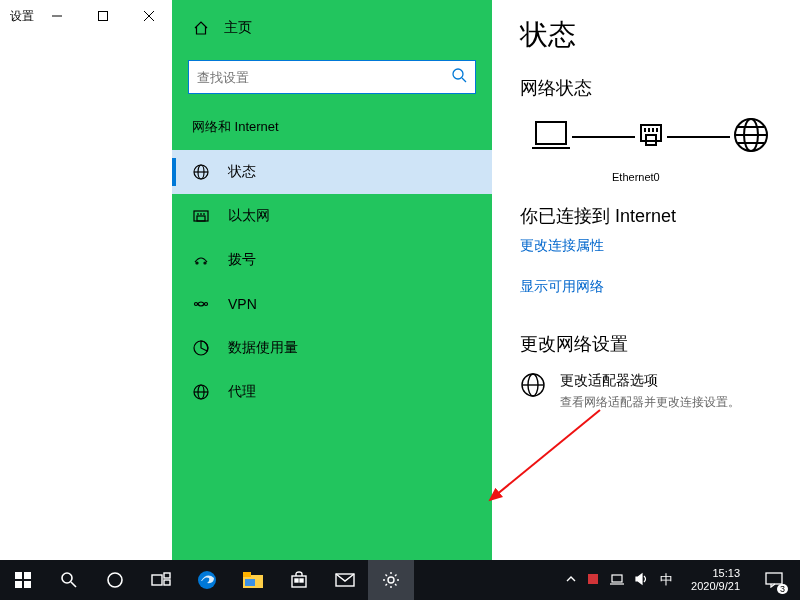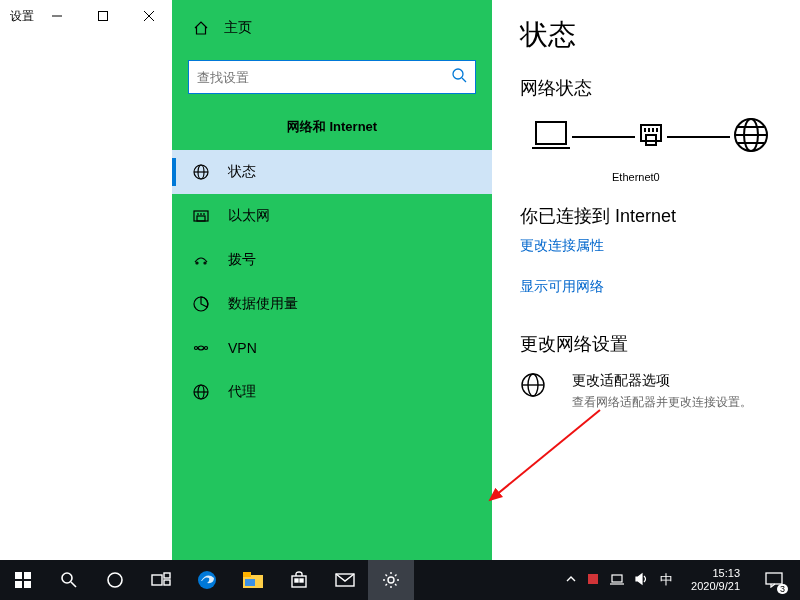--- a/index.html
+++ b/index.html
@@ -8,36 +8,36 @@
 .titlebar { height:32px; display:flex; align-items:center; padding-left:10px; font-size:12px; color:#000; }
 .titlebar .win-controls { margin-left:auto; display:flex; }
 .titlebar .win-btn { width:46px; height:32px; display:flex; align-items:center; justify-content:center; }
 .titlebar .win-btn svg { stroke:#000; }
 .body { flex:1; display:flex; overflow:hidden; }
 .sidebar { width:320px; background:#22c55e; display:flex; flex-direction:column; padding-top:8px; }
 .home-row { display:flex; align-items:center; height:40px; padding-left:20px; gap:14px; font-size:14px; }
 .search-wrap { margin:12px 16px 18px 16px; }
 .search { display:flex; align-items:center; border:1px solid #0078d7; background:#fff; height:34px; padding:0 8px; }
 .search input { flex:1; border:none; outline:none; font-size:13px; background:transparent; }
-.section-label { font-size:13px; font-weight:700; padding:6px 20px 14px 20px;text-align:center; }
+.section-label { font-size:13px; font-weight:400; padding:6px 20px 14px 20px; }
 .nav-item { display:flex; align-items:center; height:44px; padding-left:20px; gap:18px; font-size:14px; position:relative; cursor:default; }
 .nav-item.active { background:#cfe4f7; }
 .nav-item.active::before { content:""; position:absolute; left:0; top:8px; bottom:8px; width:4px; background:#0078d7; }
 .nav-icon { width:18px; height:18px; display:flex; align-items:center; justify-content:center; }
 .main { flex:1; padding:16px 28px 0 28px; overflow:hidden; }
 .main h1 { font-size:28px; font-weight:400; margin-bottom:22px; }
 .main h2 { font-size:18px; font-weight:400; margin-bottom:14px; }
 .net-diagram { display:flex; align-items:center; gap:0; margin-bottom:10px; margin-left:10px; }
 .net-diagram .line { width:70px; height:0; border-top:2px solid #000; }
 .net-caption { font-size:11px; line-height:1.3; width:170px; margin-left:92px; margin-bottom:20px; }
 .connected-title { font-size:18px; font-weight:400; margin-bottom:8px; }
 .desc { font-size:13px; line-height:1.5; margin-bottom:12px; }
 .link { color:#0066cc; font-size:14px; text-decoration:none; display:inline-block; margin-bottom:22px;font-family:Liberation Mono, monospace; }
 .change-section-title { font-size:18px; font-weight:400; margin:14px 0 16px 0; }
-.adapter-row { display:flex; gap:26px; }
+.adapter-row { display:flex; gap:14px; }
 .adapter-text .title { font-size:14px; margin-bottom:4px; }
 .adapter-text .sub { font-size:12px; color:#666; }
 .arrow-annotation { position:absolute; pointer-events:none; }
 
 .taskbar { width:800px; height:40px; background:#101318; display:flex; align-items:center; color:#fff; font-size:12px; }
 .tb-left { display:flex; align-items:center; height:100%; }
 .tb-btn { width:46px; height:40px; display:flex; align-items:center; justify-content:center; }
 .tb-btn.active { background:#3a3f47; }
 .tb-right { margin-left:auto; display:flex; align-items:center; height:100%; gap:8px; padding-right:6px; }
 .tray-icons { display:flex; align-items:center; gap:10px; }
@@ -121,36 +121,36 @@
               <path d="M3 11 Q9 3 15 11"></path>
               <circle cx="5" cy="12" r="1"></circle>
               <circle cx="13" cy="12" r="1"></circle>
             </svg>
           </span>
         <span>拨号</span>
       </div>
       <div class="nav-item">
         <span class="nav-icon">
             <svg width="18" height="18" viewBox="0 0 18 18" fill="none" stroke="#000" stroke-width="1.2">
-              <circle cx="9" cy="9" r="7"></circle>
-              <path d="M9 2 A7 7 0 0 1 15 12 L9 9 Z" fill="none"></path>
-            </svg>
-          </span>
-        <span>数据使用量</span>
-      </div>
-      <div class="nav-item">
-        <span class="nav-icon">
-            <svg width="18" height="18" viewBox="0 0 18 18" fill="none" stroke="#000" stroke-width="1.2">
               <circle cx="4" cy="9" r="1.5"></circle>
               <circle cx="14" cy="9" r="1.5"></circle>
               <path d="M5.5 9 Q9 5 12.5 9"></path>
               <path d="M5.5 9 Q9 13 12.5 9"></path>
             </svg>
           </span>
         <span>VPN</span>
+      </div>
+      <div class="nav-item">
+        <span class="nav-icon">
+            <svg width="18" height="18" viewBox="0 0 18 18" fill="none" stroke="#000" stroke-width="1.2">
+              <circle cx="9" cy="9" r="7"></circle>
+              <path d="M9 2 A7 7 0 0 1 15 12 L9 9 Z" fill="none"></path>
+            </svg>
+          </span>
+        <span>数据使用量</span>
       </div>
       <div class="nav-item">
         <span class="nav-icon">
             <svg width="18" height="18" viewBox="0 0 18 18" fill="none" stroke="#000" stroke-width="1.2">
               <circle cx="9" cy="9" r="7"></circle>
               <ellipse cx="9" cy="9" rx="3" ry="7"></ellipse>
               <line x1="2" y1="9" x2="16" y2="9"></line>
             </svg>
           </span>
         <span>代理</span>

